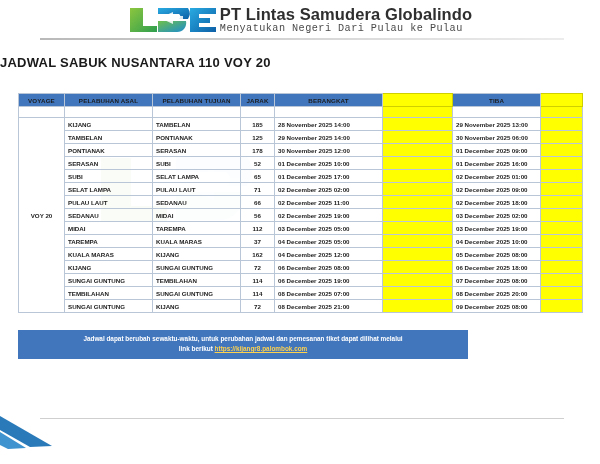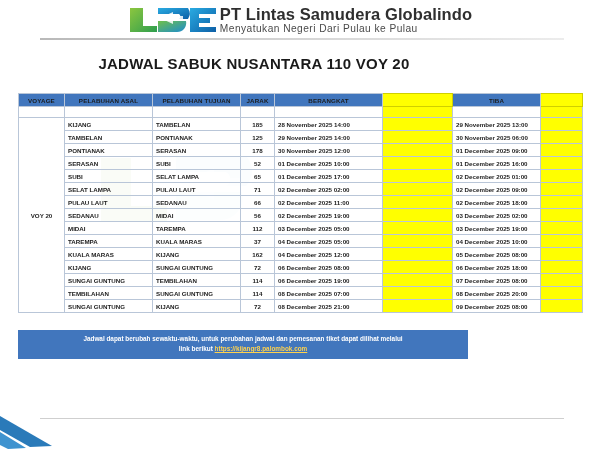--- a/index.html
+++ b/index.html
@@ -36,35 +36,36 @@
     white-space: nowrap;
     display: block;
   }
   .brand-sub {
     font-size: 10.2px;
     color: #4a4a4a;
     letter-spacing: .45px;
     white-space: nowrap;
     display: block;
     margin-top: 2px;
+    font-family: Liberation Mono, monospace;
   }
   .hdr-rule {
     position: absolute;
     left: 40px; top: 38px;
     width: 524px; height: 2px;
     background: linear-gradient(to right, #b9b9b9, #d8d8d8 55%, #ececec);
   }
 
   
   .doc-title {
     position: absolute;
     left: 0; top: 55px;
     width: 508px;
-    text-align: center;
-    font-size: 15px;
+    text-align: left;
+    font-size: 13px;
     font-weight: bold;
     color: #1a1a1a;
     letter-spacing: .25px;
   }
 
   
   .table-wrap {
     position: absolute;
     left: 18px; top: 93px;
     width: 564px;

